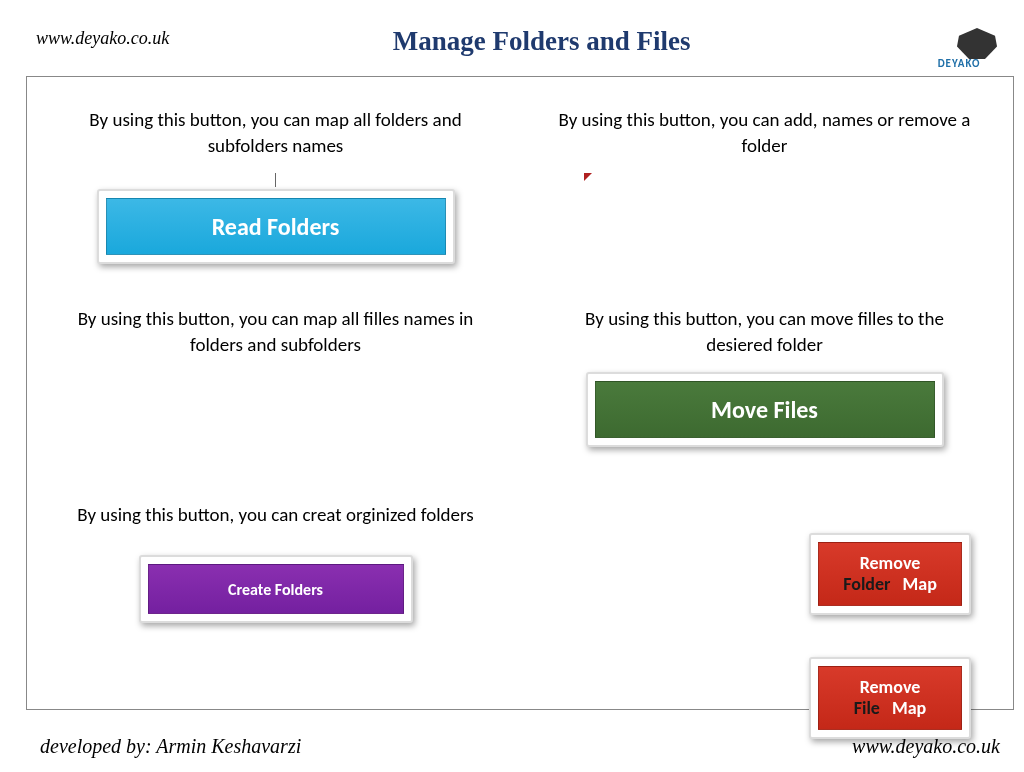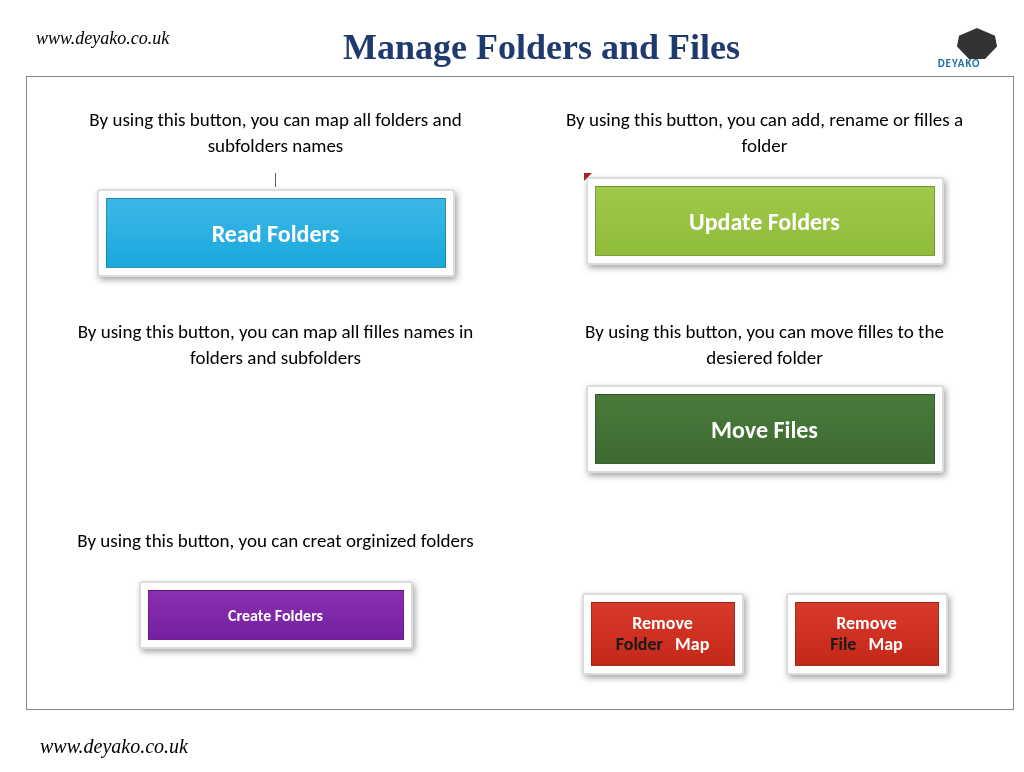--- a/index.html
+++ b/index.html
@@ -20,21 +20,21 @@
     }
     .header-url {
       font-style: italic;
       font-family: "Times New Roman", serif;
       font-size: 18px;
       color: #000;
       padding-top: 4px;
     }
     .header-title {
       font-family: "Times New Roman", serif;
-      font-size: 36px;
+      font-size: 27px;
       font-weight: bold;
       color: #1f3a6e;
       text-align: center;
       flex: 1;
       padding-top: 2px;
     }
     .header-logo {
       width: 90px;
       height: 50px;
       display: flex;
@@ -106,33 +106,33 @@
     }
     .btn {
       color: #fff;
       font-weight: bold;
       display: flex;
       align-items: center;
       justify-content: center;
       text-align: center;
       border: 1px solid rgba(0,0,0,0.2);
     }
-    .btn-lg { width: 340px; height: 70px; font-size: 24px; }
+    .btn-lg { width: 340px; height: 57px; font-size: 24px; }
     .btn-md { width: 256px; height: 50px; font-size: 16px; }
     .btn-sm { width: 144px; height: 64px; font-size: 18px; line-height: 1.15; }
     .c-cyan    { background: linear-gradient(#3cb8e6, #1aa8dc); }
     .c-olive   { background: linear-gradient(#a0c84a, #8fbc3a); }
     .c-navy    { background: linear-gradient(#2e5a7b, #234a68); }
     .c-forest  { background: linear-gradient(#4a7a3c, #3d6a30); }
     .c-purple  { background: linear-gradient(#8a2fb0, #7420a0); }
     .c-red     { background: linear-gradient(#d83a2a, #c42818); }
     .row3-left { align-items: center; }
     .row3-right {
       display: flex;
-      flex-direction: row;
+      flex-direction: column;
       gap: 34px;
       align-items: flex-end;
       justify-content: center;
       margin-top: 48px;
     }
     .mixed-label { display: inline; }
     .dark { color: #1a1a1a; font-weight: bold; }
     .footer {
       display: flex;
       justify-content: space-between;
@@ -163,25 +163,22 @@
 
     <div class="cell">
       <div class="desc">By using this button, you can map all folders and subfolders names</div>
       <div class="mark-line"></div>
       <div class="btn-wrap">
         <div class="btn btn-lg c-cyan">Read Folders</div>
       </div>
     </div>
 
     <div class="cell">
-      <div class="desc">By using this button, you can add, rename or filles a folder</div>
+      <div class="desc">By using this button, you can add, names or remove a folder</div>
       <div class="mark-tri"></div>
-      <div class="btn-wrap">
-        <div class="btn btn-lg c-olive">Update Folders</div>
-      </div>
     </div>
 
     <div class="cell">
       <div class="desc">By using this button, you can map all filles names in folders and subfolders</div>
     </div>
 
     <div class="cell">
       <div class="desc">By using this button, you can move filles to the desiered folder</div>
       <div class="btn-wrap">
         <div class="btn btn-lg c-forest">Move Files</div>
@@ -213,14 +210,15 @@
             <span>Map</span>
           </span>
         </div>
       </div>
     </div>
 
   </div>
 </div>
 
 <div class="footer">
+  <div>developed by: Armin Keshavarzi</div>
   <div>www.deyako.co.uk</div>
 </div>
 
 </body></html>

